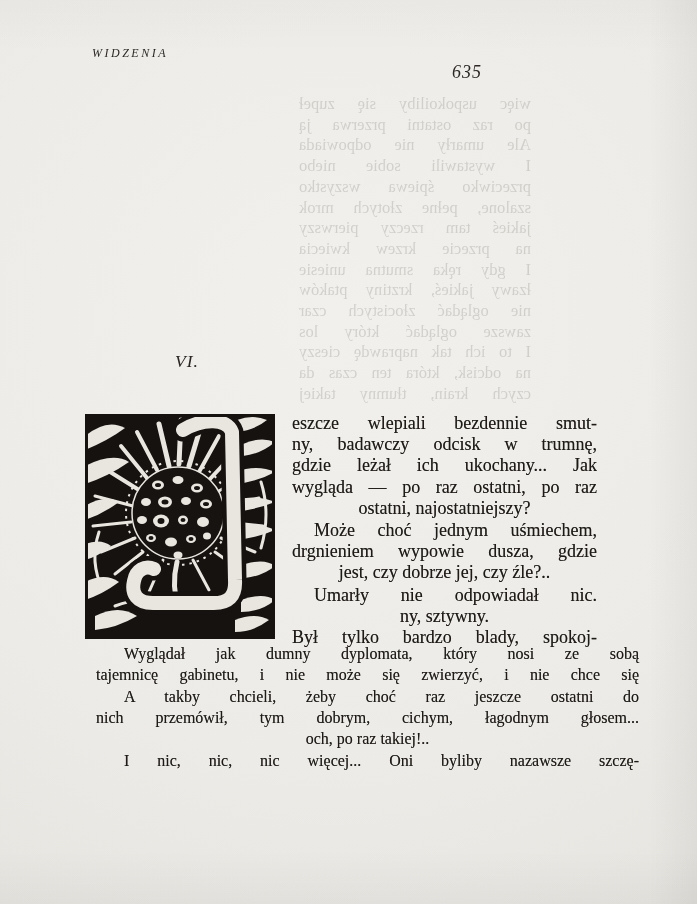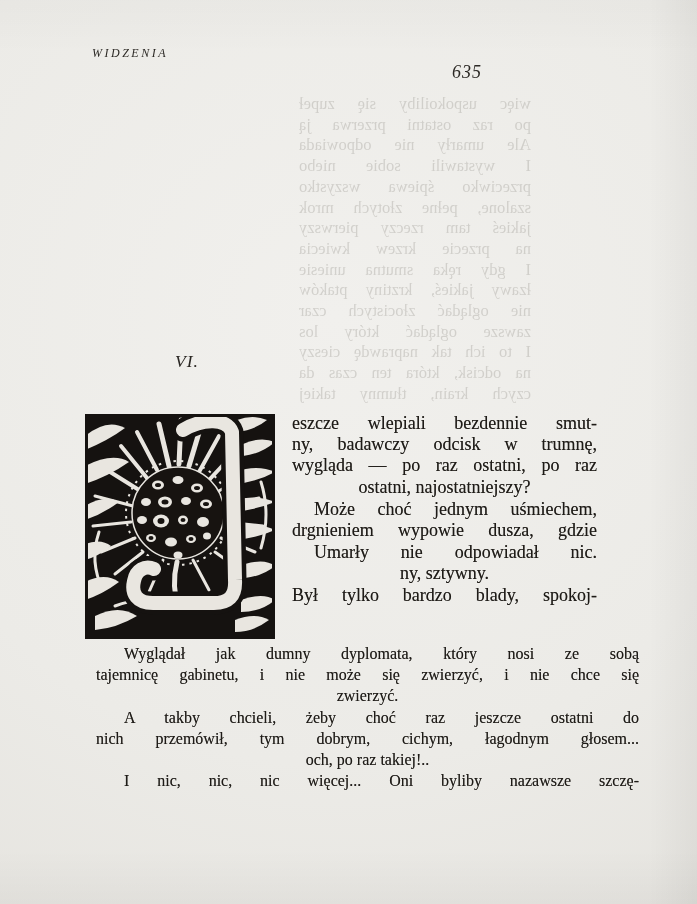--- a/index.html
+++ b/index.html
@@ -160,38 +160,39 @@
         <path d="M98 16 C118 4 142 4 147 18 L150 166 C151 183 143 189 129 189 L68 189 C52 189 46 180 49 167 C51 156 60 151 69 155" fill="none" stroke="#e9e6e0" stroke-width="14" stroke-linecap="round" stroke-linejoin="round"></path>
       </g>
       <rect x="1.5" y="1.5" width="187" height="222" fill="none" stroke="#151210" stroke-width="3"></rect>
     </svg>
   </div>
 
   <div class="coltext" id="coltext">
       <div class="para">
         <div class="line j">eszcze wlepiali bezdennie smut-</div>
         <div class="line j">ny, badawczy odcisk w trumnę,</div>
+        <div class="line j">gdzie leżał ich ukochany...  Jak</div>
         <div class="line j">wygląda — po raz ostatni, po raz</div>
         <div class="line">ostatni, najostatniejszy?</div>
       </div>
       <div class="para">
         <div class="line j ind">Może choć jednym uśmiechem,</div>
         <div class="line j">drgnieniem wypowie dusza, gdzie</div>
+        <div class="line">jest, czy dobrze jej, czy źle?..</div>
       </div>
       <div class="para">
         <div class="line j ind">Umarły nie odpowiadał nic.</div>
         <div class="line">ny, sztywny.</div>
         <div class="line j">Był tylko bardzo blady, spokoj-</div>
       </div>
     </div>
   <div class="fulltext" id="fulltext">
       <div class="para">
         <div class="line j ind">Wyglądał jak dumny dyplomata, który nosi ze sobą</div>
         <div class="line j">tajemnicę gabinetu, i nie może się zwierzyć, i nie chce się</div>
-        <div class="line">zwierzyć.</div>
       </div>
       <div class="para">
         <div class="line j ind">A takby chcieli, żeby choć raz jeszcze ostatni do</div>
         <div class="line j">nich przemówił, tym dobrym, cichym, łagodnym głosem...</div>
         <div class="line">och, po raz takiej!..</div>
       </div>
       <div class="para">
         <div class="line j ind">I nic, nic, nic więcej...  Oni byliby nazawsze szczę-</div>
       </div>
     </div>

